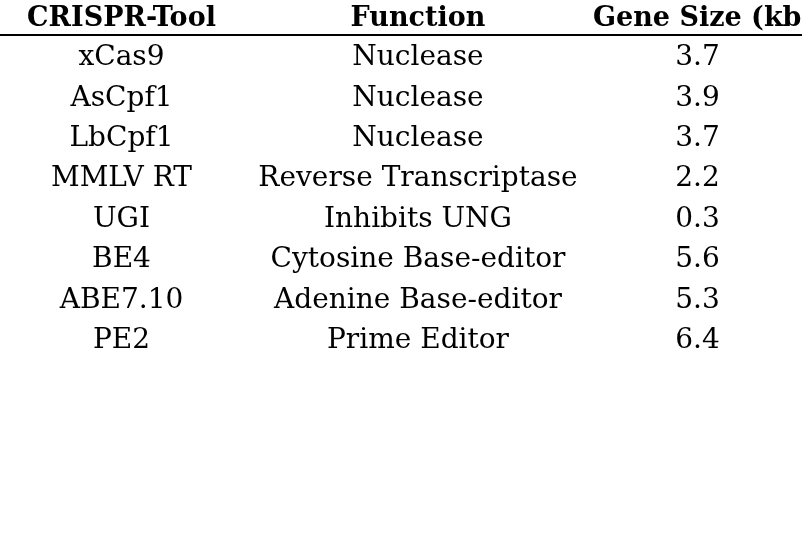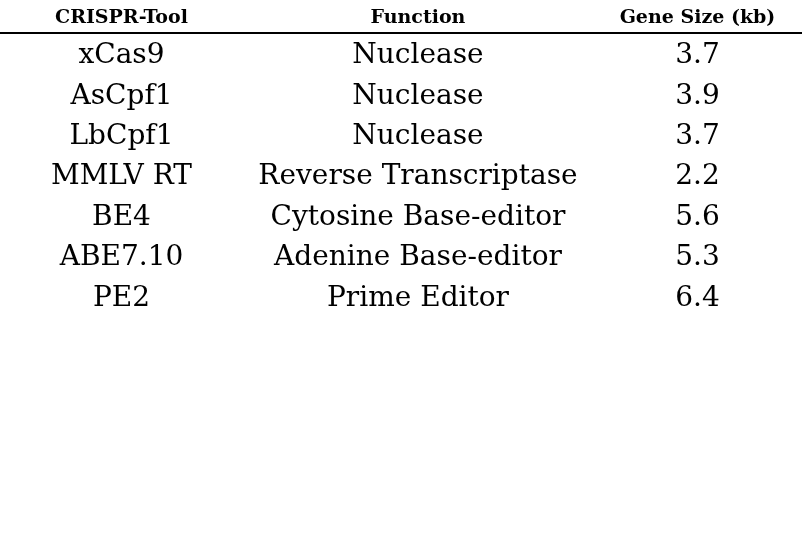--- a/index.html
+++ b/index.html
@@ -16,21 +16,21 @@
   }
   table.crispr-table {
     width: 802px;
     border-collapse: collapse;
     table-layout: fixed;
   }
   col.c-tool { width: 243px; }
   col.c-func { width: 350px; }
   col.c-size { width: 209px; }
   table.crispr-table th {
-    font-size: 19px;
+    font-size: 27px;
     font-weight: 700;
     text-align: center;
     vertical-align: middle;
     height: 29px;
     padding: 1px 0 2px 0;
     border-bottom: 2.5px solid #000000;
     white-space: nowrap;
     overflow: visible;
   }
   table.crispr-table td {
@@ -76,20 +76,25 @@
       <td>LbCpf1</td>
       <td>Nuclease</td>
       <td>3.7</td>
     </tr>
     <tr>
       <td>MMLV RT</td>
       <td>Reverse Transcriptase</td>
       <td>2.2</td>
     </tr>
     <tr>
+      <td>UGI</td>
+      <td>Inhibits UNG</td>
+      <td>0.3</td>
+    </tr>
+    <tr>
       <td>BE4</td>
       <td>Cytosine Base-editor</td>
       <td>5.6</td>
     </tr>
     <tr>
       <td>ABE7.10</td>
       <td>Adenine Base-editor</td>
       <td>5.3</td>
     </tr>
     <tr>

